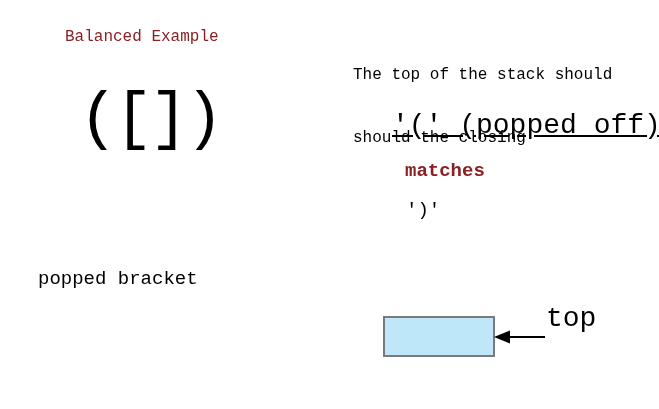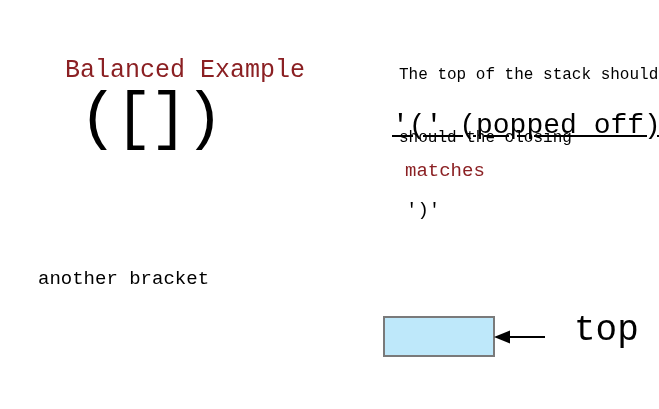--- a/index.html
+++ b/index.html
@@ -8,81 +8,79 @@
     position: relative;
     background: #ffffff;
     font-family: "Liberation Mono", "DejaVu Sans Mono", monospace;
     color: #000000;
     overflow: hidden;
   }
   .abs { position: absolute; white-space: pre; }
 
   .title {
     left: 65px; top: 28px;
-    font-size: 25px;
+    font-size: 16px;
     color: #8B2023;
-    margin-top: 28px;
   }
   .expr {
     left: 79px; top: 84px;
     font-size: 64px;
     letter-spacing: -3px;
     color: #000000;
   }
   .left-note {
     left: 38px; top: 214px;
     font-size: 19px;
     line-height: 26px;
   }
   .right-note {
     left: 353px; top: 23px;
     font-size: 16px;
     line-height: 21px;
-    margin-left: 46px;
   }
   .popped {
     left: 392px; top: 110px;
     font-size: 28px;
     text-decoration: underline;
   }
   .matches {
     left: 405px; top: 160px;
     font-size: 19px;
     color: #8B2023;
+    font-weight: bold;
   }
   .closing {
     left: 406px; top: 199px;
     font-size: 19px;
   }
   .stack-box {
     left: 383px; top: 316px;
     width: 108px; height: 37px;
     background: #BEE8FA;
     border: 2px solid #7A7A7A;
   }
   .top-arrow {
     left: 494px; top: 329px;
   }
   .top-label {
-    left: 546px; top: 310px;
-    font-size: 36px;
-    margin-left: 28px;
+    left: 546px; top: 303px;
+    font-size: 28px;
   }
 </style>
 </head>
 <body>
 
 <div>
 
   <div class="abs title">Balanced Example</div>
 
   <div class="abs expr">([])</div>
 
   <div class="abs left-note">
-    <div>another bracket</div>
+    <div>popped bracket</div>
     
     
     
     
   </div>
 
   <div class="abs right-note">
     <div>The top of the stack should</div>
     <div>should the closing</div>
   </div>

